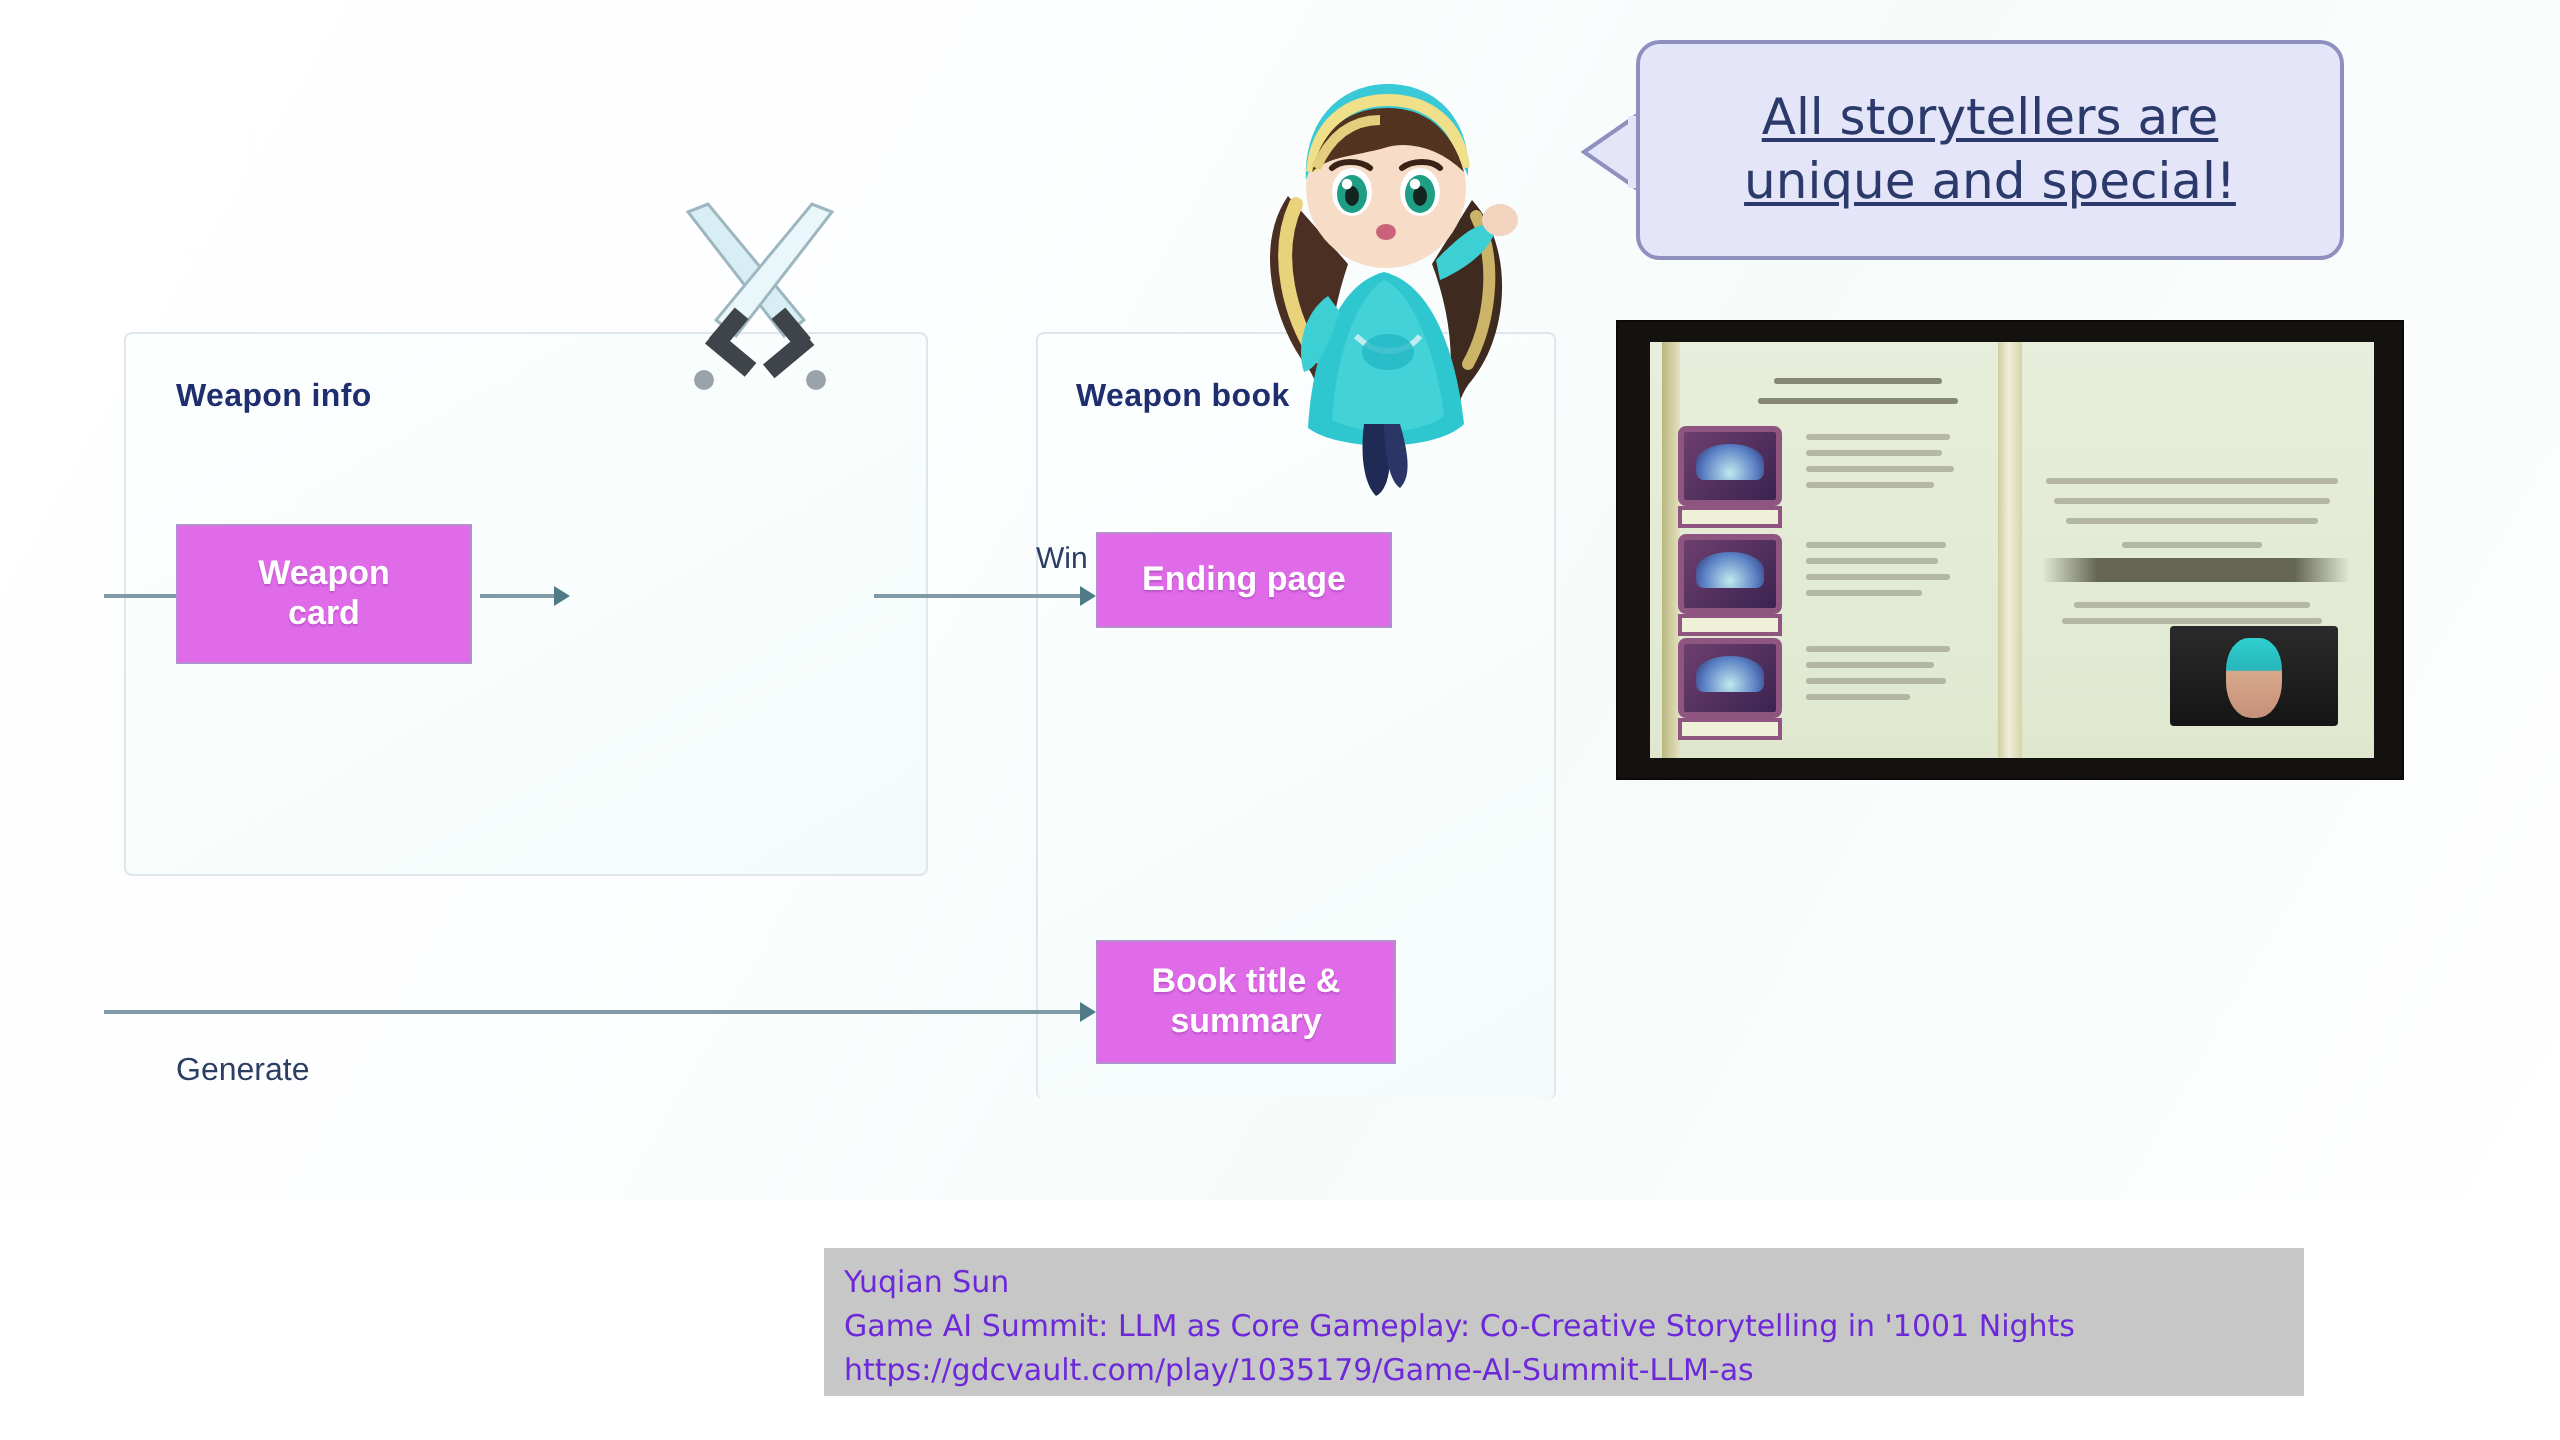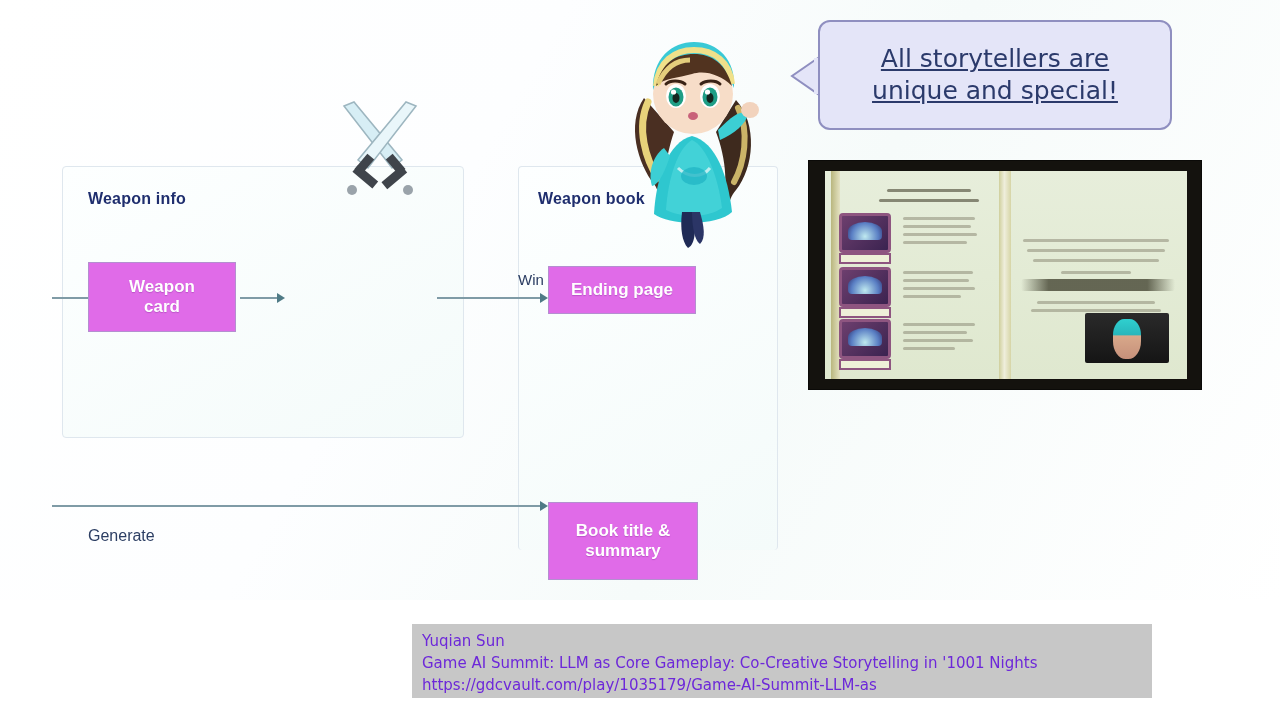--- a/index.html
+++ b/index.html
@@ -21,21 +21,21 @@
   #title-story{left:538px;top:190px;}
 
   
   .node{position:absolute;background:#e06be8;border:1px solid #b48fd0;
         color:#ffffff;font-weight:bold;font-size:17px;line-height:1.18;
         display:flex;align-items:center;justify-content:center;text-align:center;
         text-shadow:0 1px 1px rgba(120,40,140,.35);box-sizing:border-box;}
   #node-weapon-card{left:88px;top:262px;width:148px;height:70px;}
   #node-battle-lines{left:285px;top:262px;width:150px;height:70px;}
   #node-ending-page{left:548px;top:266px;width:148px;height:48px;}
-  #node-book-title{left:548px;top:502px;width:150px;height:78px;}
+  #node-book-title{left:548px;top:470px;width:150px;height:62px;}
 
   
   .hline{position:absolute;height:2px;background:#7f9ba6;}
   #line-in{left:52px;top:297px;width:42px;}
   #line-card-battle{left:240px;top:297px;width:38px;}
   #line-battle-ending{left:437px;top:297px;width:104px;}
   #line-generate{left:52px;top:505px;width:490px;}
   .arrowhead{position:absolute;width:0;height:0;border-top:5px solid transparent;
              border-bottom:5px solid transparent;border-left:8px solid #4f7b86;}
   #ah-battle{left:277px;top:293px;}

